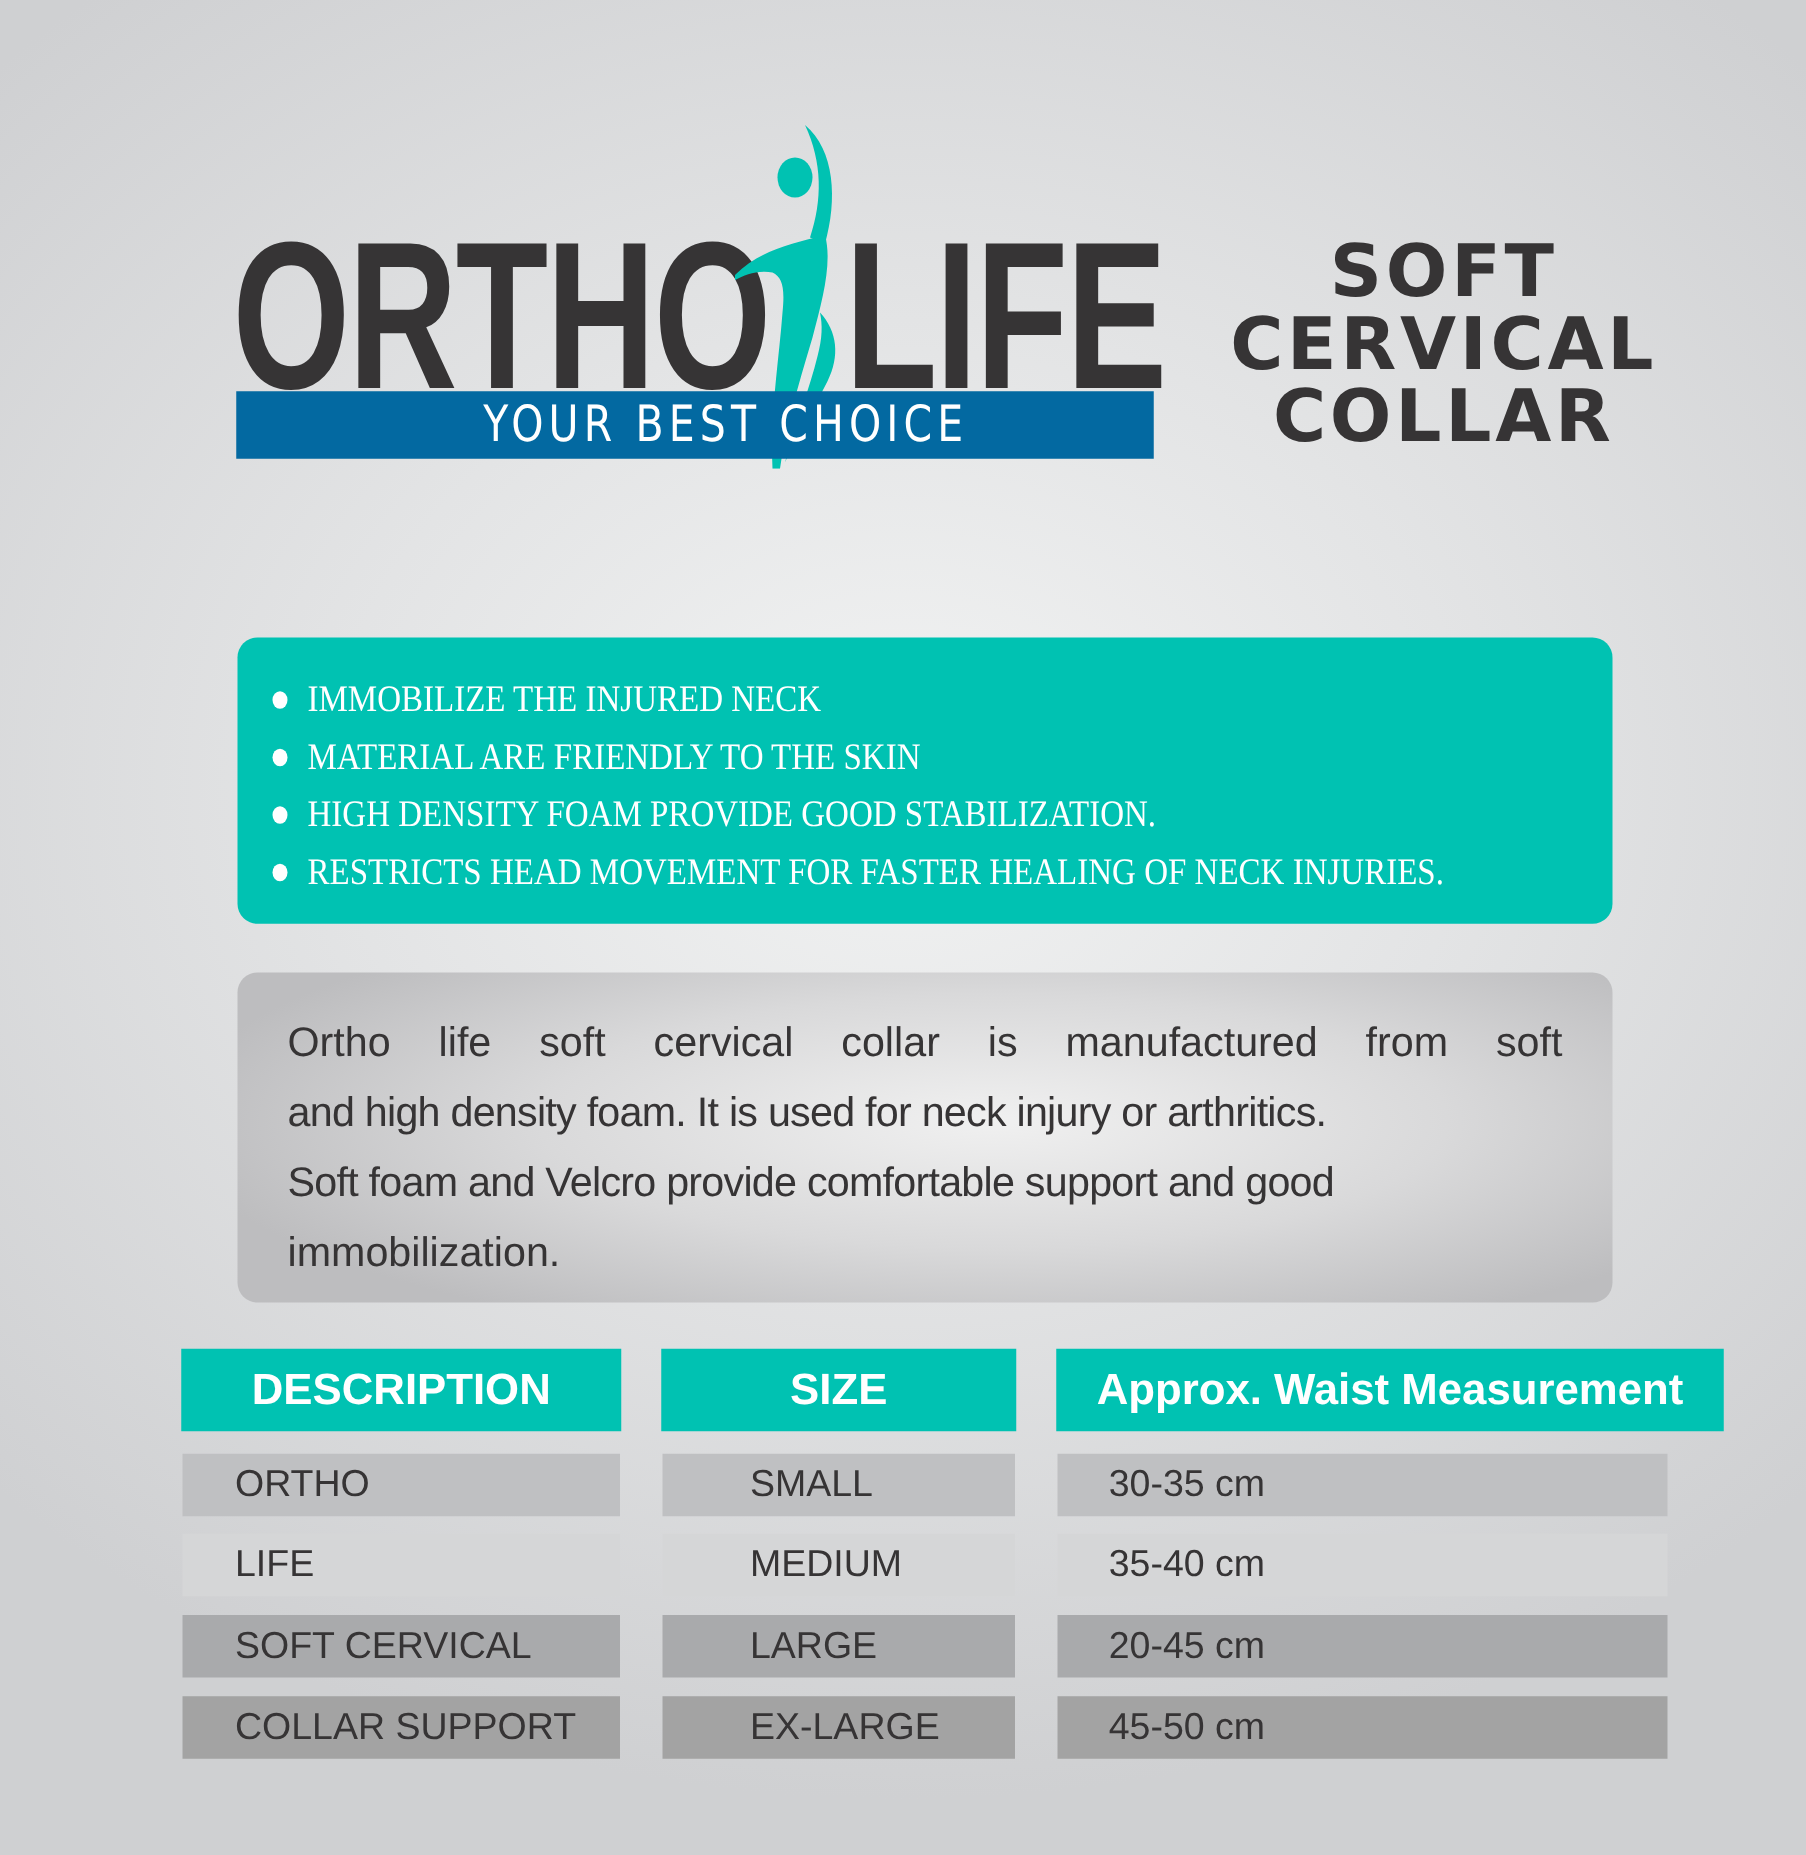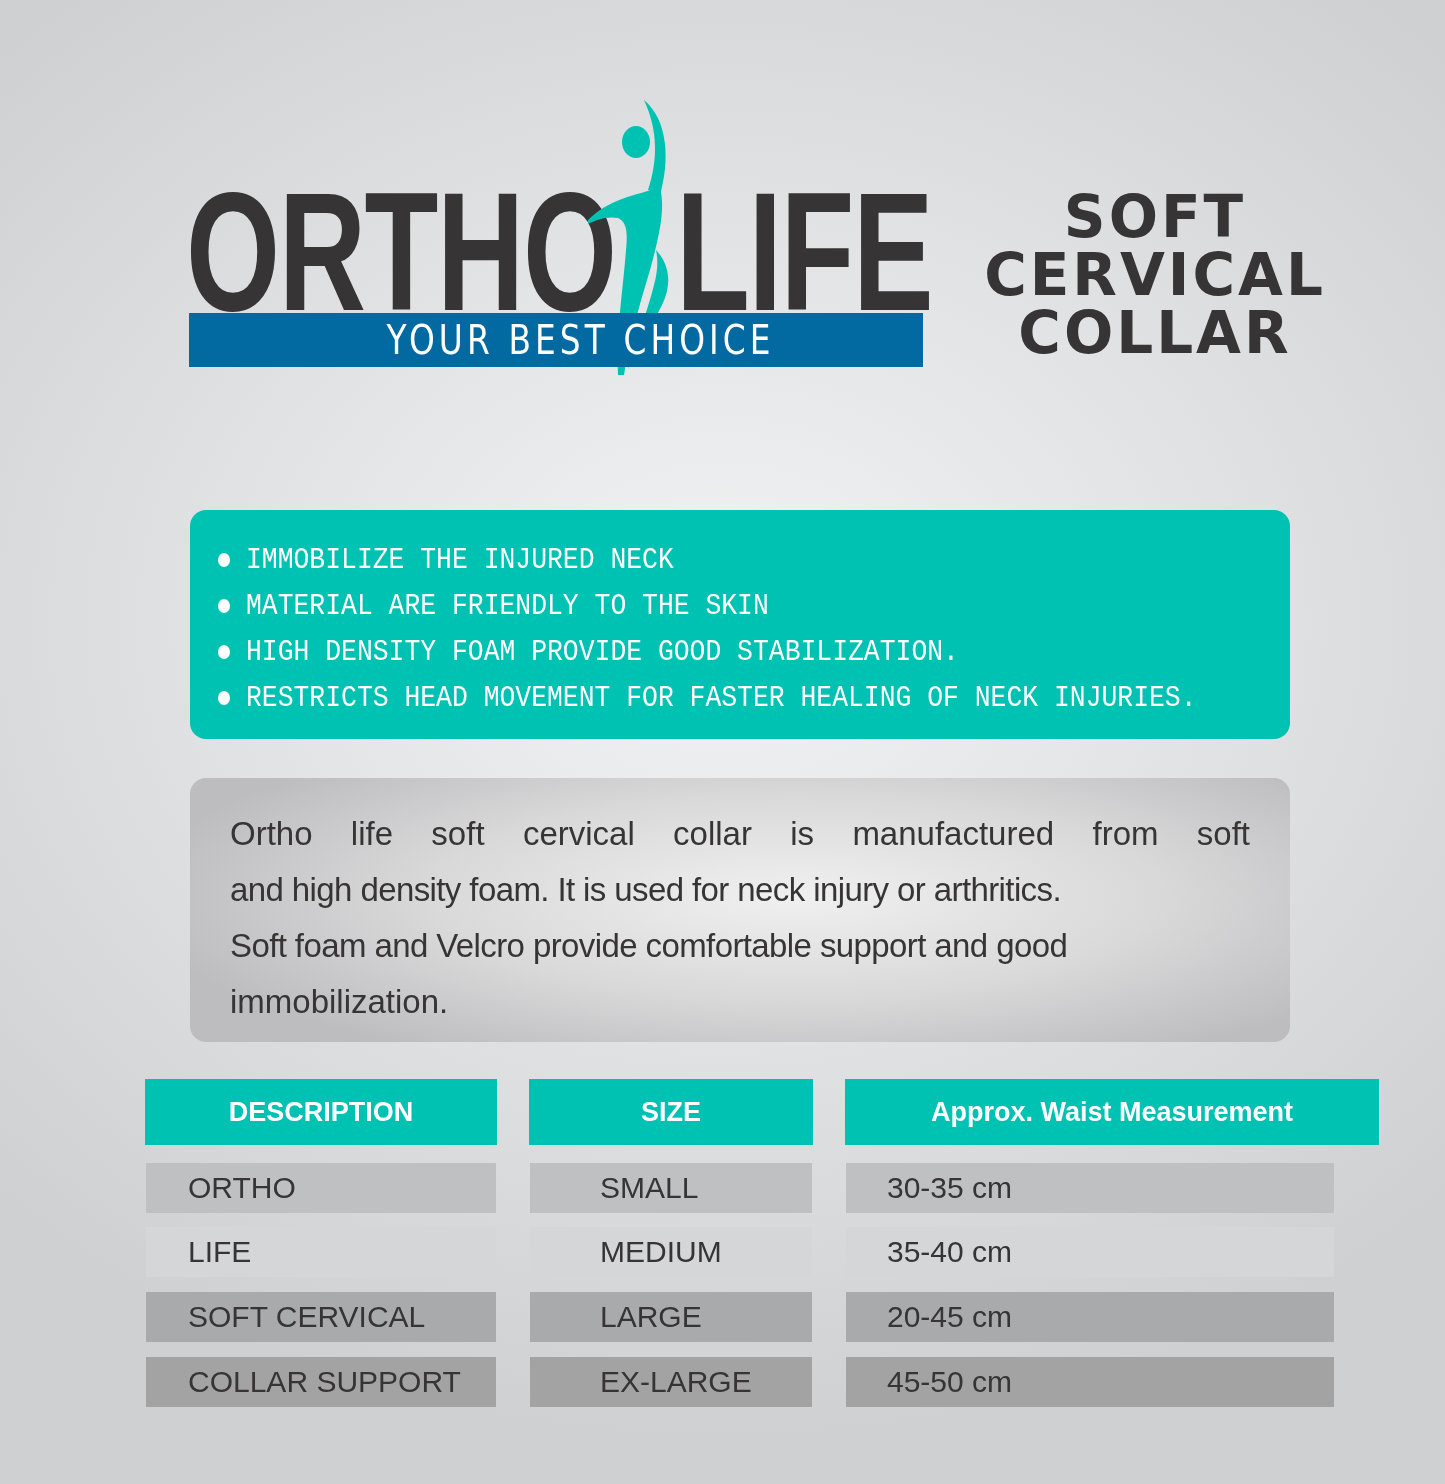--- a/index.html
+++ b/index.html
@@ -57,21 +57,21 @@
   .features-box {
     left: 190px; top: 510px; width: 1100px; height: 229px;
     background: #00c2b2;
     border-radius: 16px;
     padding: 27px 0 0 28px;
   }
   .feature-item {
     display: flex; align-items: center;
     height: 46px;
     color: #ffffff;
-    font-family: Liberation Mono, monospace;
+    font-family: Liberation Serif, serif;
     font-size: 30px;
   }
   .feature-bullet {
     width: 12px; height: 14px;
     border-radius: 50%;
     background: #ffffff;
     margin-right: 16px;
     flex-shrink: 0;
   }
   .feature-text {
@@ -100,21 +100,21 @@
   .desc-line.tight span { letter-spacing: -0.6px; }
 
   
   .col { top: 1079px; }
   .col-head {
     height: 66px;
     background: #00c2b2;
     color: #ffffff;
     font-family: "Liberation Sans", sans-serif;
     font-weight: bold;
-    font-size: 27px;
+    font-size: 35px;
     display: flex; align-items: center; justify-content: center;
   }
   .col-cell {
     height: 50px;
     margin-top: 0;
     display: flex; align-items: center;
     font-family: "Liberation Sans", sans-serif;
     font-size: 30px;
     color: #363435;
   }

